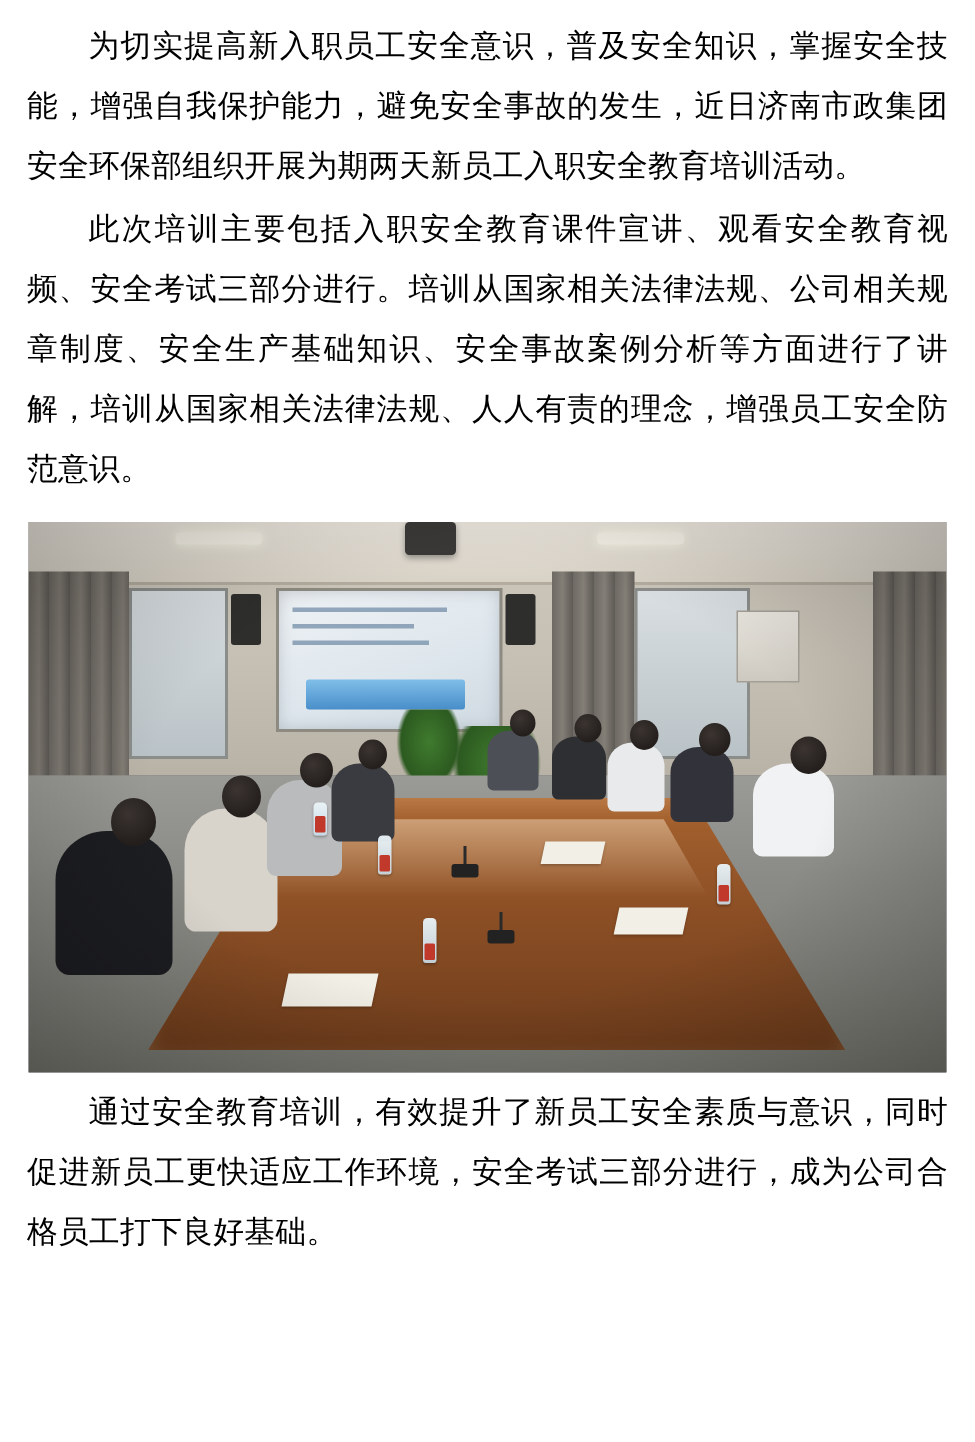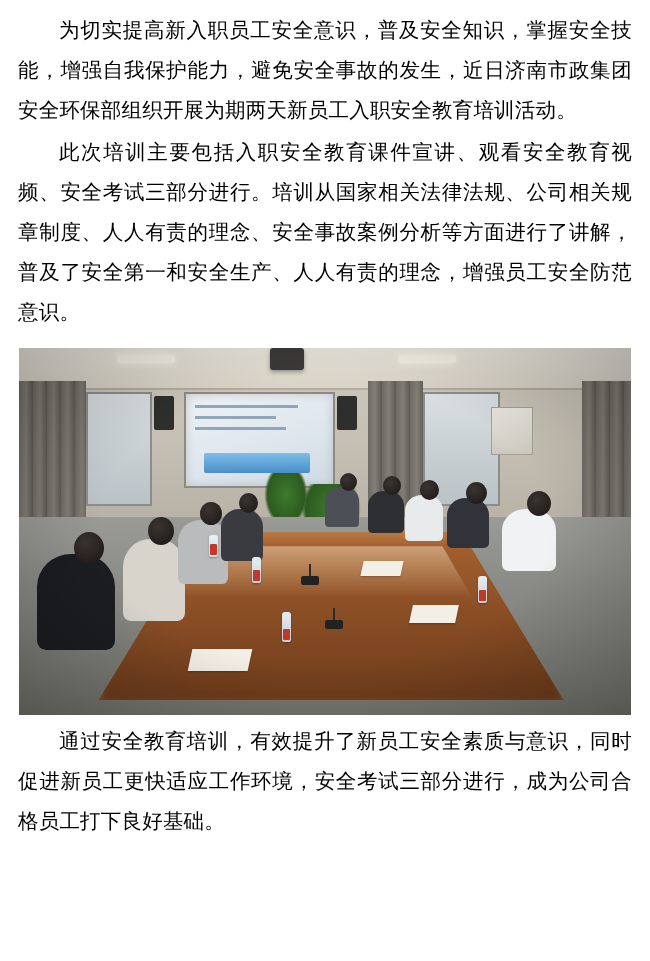--- a/index.html
+++ b/index.html
@@ -148,21 +148,21 @@
     pointer-events: none;
   }
 </style>
 </head>
 <body>
 
 <div class="page">
 
   <p class="para">为切实提高新入职员工安全意识，普及安全知识，掌握安全技能，增强自我保护能力，避免安全事故的发生，近日济南市政集团安全环保部组织开展为期两天新员工入职安全教育培训活动。</p>
 
-  <p class="para">此次培训主要包括入职安全教育课件宣讲、观看安全教育视频、安全考试三部分进行。培训从国家相关法律法规、公司相关规章制度、人人有责的理念、安全事故案例分析等方面进行了讲解，普及了安全第一和安全生产、人人有责的理念，增强员工安全防范意识。</p>
+  <p class="para">此次培训主要包括入职安全教育课件宣讲、观看安全教育视频、安全考试三部分进行。培训从国家相关法律法规、公司相关规章制度、安全生产基础知识、安全事故案例分析等方面进行了讲解，培训从国家相关法律法规、人人有责的理念，增强员工安全防范意识。</p>
 
   <div class="figure">
     <div class="photo">
 
       <div class="ph-wall"></div>
       <div class="ph-ceiling"></div>
       <div class="ph-ceil-light" style="left:16%;"></div>
       <div class="ph-ceil-light" style="left:62%;"></div>
 
       <div class="ph-curtain" style="left:0; width:11%;"></div>

